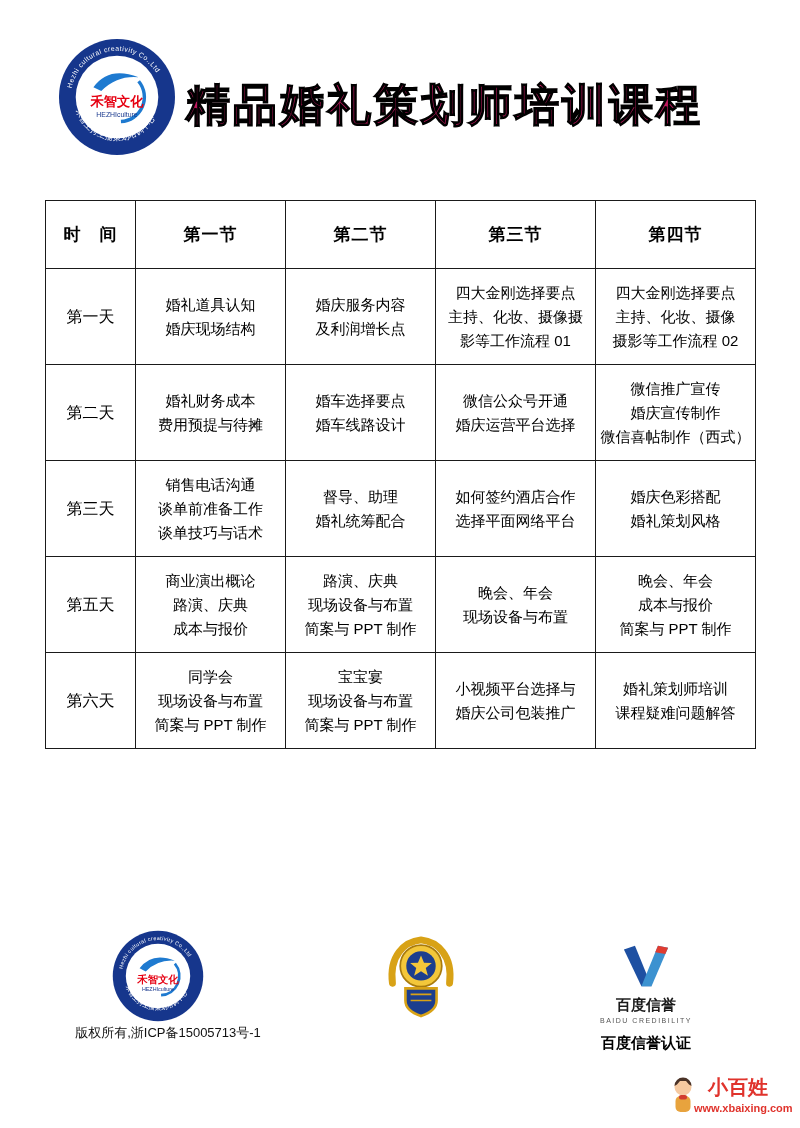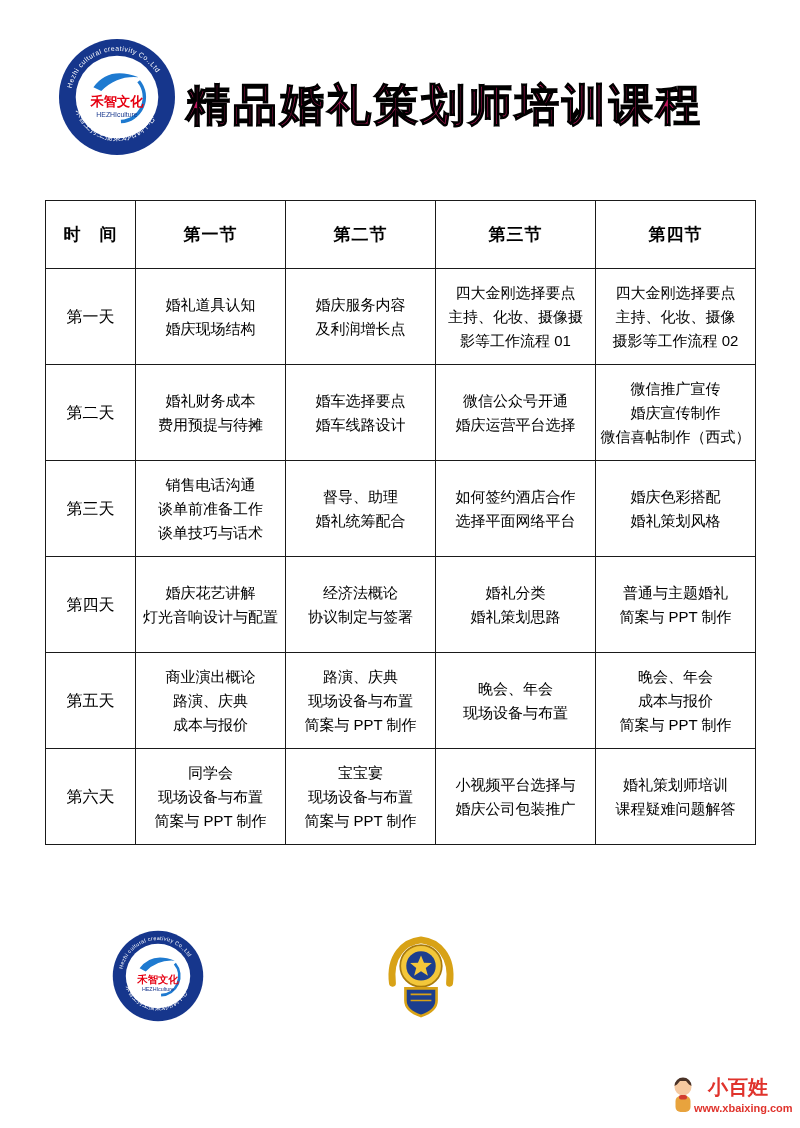--- a/index.html
+++ b/index.html
@@ -144,31 +144,20 @@
 谈单前准备工作
 谈单技巧与话术</td>
         <td>督导、助理
 婚礼统筹配合</td>
         <td>如何签约酒店合作
 选择平面网络平台</td>
         <td>婚庆色彩搭配
 婚礼策划风格</td>
       </tr>
       <tr>
-        <td class="time-cell">第四天</td>
-        <td>婚庆花艺讲解
-灯光音响设计与配置</td>
-        <td>经济法概论
-协议制定与签署</td>
-        <td>婚礼分类
-婚礼策划思路</td>
-        <td>普通与主题婚礼
-简案与 PPT 制作</td>
-      </tr>
-      <tr>
         <td class="time-cell">第五天</td>
         <td>商业演出概论
 路演、庆典
 成本与报价</td>
         <td>路演、庆典
 现场设备与布置
 简案与 PPT 制作</td>
         <td>晚会、年会
 现场设备与布置</td>
         <td>晚会、年会
@@ -204,32 +193,43 @@
       </text>
       <text font-size="8.5" fill="#ffffff">
         <textPath href="#arcBot2" startOffset="10%">禾智主持主播策划培训中心</textPath>
       </text>
       <path d="M 36,50 Q 52,28 82,40 Q 60,38 44,54 Z" fill="#1e7ad0"></path>
       <path d="M 82,44 A 25,25 0 0 1 64,85" fill="none" stroke="#1e7ad0" stroke-width="3.5"></path>
       <text x="60" y="69" text-anchor="middle" font-size="13.5" font-weight="bold" fill="#e60012">禾智文化</text>
       <text x="60" y="80" text-anchor="middle" font-size="7" fill="#16368c">HEZHIculture</text>
     </svg>
   </div>
+  <div class="copyright">版权所有,浙ICP备15005713号-1</div>
 
   <div class="police-badge">
     <svg viewBox="0 0 90 104" width="78" height="90">
       <path d="M12,58 C8,26 26,10 45,8 C64,10 82,26 78,58" fill="none" stroke="#d8a216" stroke-width="8" stroke-linecap="round"></path>
       <circle cx="45" cy="38" r="24" fill="#f3c73a" stroke="#a87b0e" stroke-width="2"></circle>
       <circle cx="45" cy="38" r="17" fill="#1c3e8e"></circle>
       <polygon points="45,26 48.5,34.5 57.5,34.8 50.5,40.5 53,49.3 45,44.2 37,49.3 39.5,40.5 32.5,34.8 41.5,34.5" fill="#f3c73a"></polygon>
       <path d="M27,64 h36 v14 q0,12 -18,18 q-18,-6 -18,-18 z" fill="#1c3e8e" stroke="#d8a216" stroke-width="3"></path>
       <path d="M33,71 h24 M33,78 h24" stroke="#d8a216" stroke-width="2"></path>
     </svg>
   </div>
 
+  <div class="baidu-block">
+    <svg class="baidu-logo" viewBox="0 0 56 50" width="52" height="46">
+      <polygon points="4,6 16,2 34,46 23,46" fill="#1e50a2"></polygon>
+      <polygon points="52,4 41,2 23,46 34,46" fill="#3c92d0"></polygon>
+      <polygon points="41,2 52,4 49,11 38,9" fill="#e03c31"></polygon>
+    </svg>
+    <div class="baidu-name">百度信誉</div>
+    <div class="baidu-sub">BAIDU CREDIBILITY</div>
+    <div class="baidu-cert">百度信誉认证</div>
+  </div>
 
   <div class="watermark">
     <svg class="wm-mascot" viewBox="0 0 30 42" width="30" height="42">
       <circle cx="15" cy="11" r="8.5" fill="#f6c9a0"></circle>
       <path d="M6.5,10 a8.5,8.5 0 0 1 17,0 l-2.5,-1.5 -3,-3.5 -6,0 -3,3.5 z" fill="#4a3226"></path>
       <rect x="7.5" y="20" width="15" height="16" rx="5" fill="#e8a33d"></rect>
       <rect x="11" y="19" width="8" height="4.5" rx="2" fill="#d23c2f"></rect>
     </svg>
     <div class="wm-name">小百姓</div>
     <div class="wm-url">www.xbaixing.com</div>

